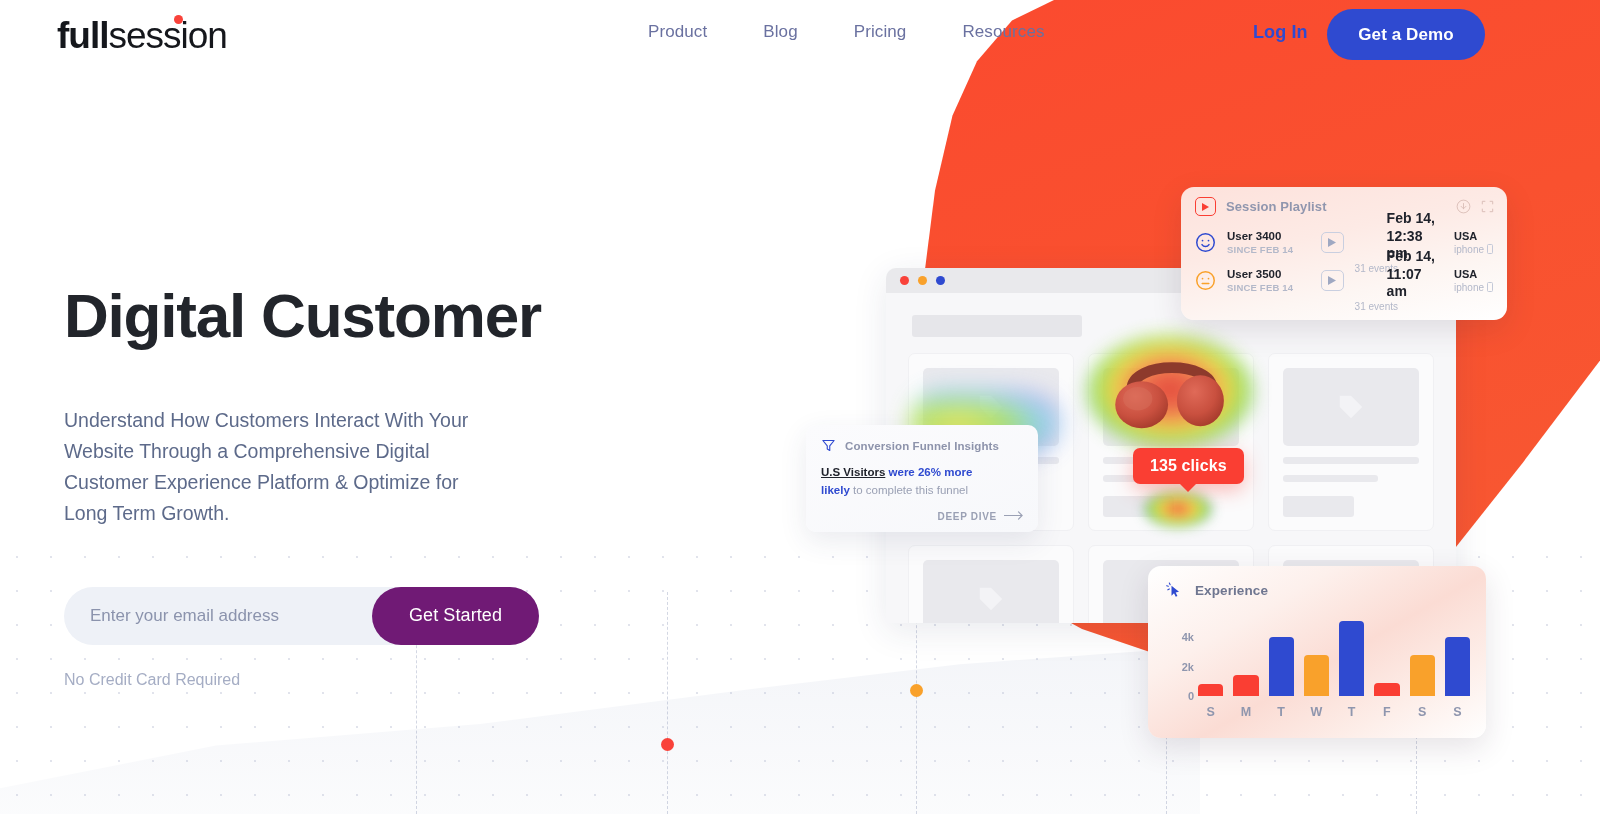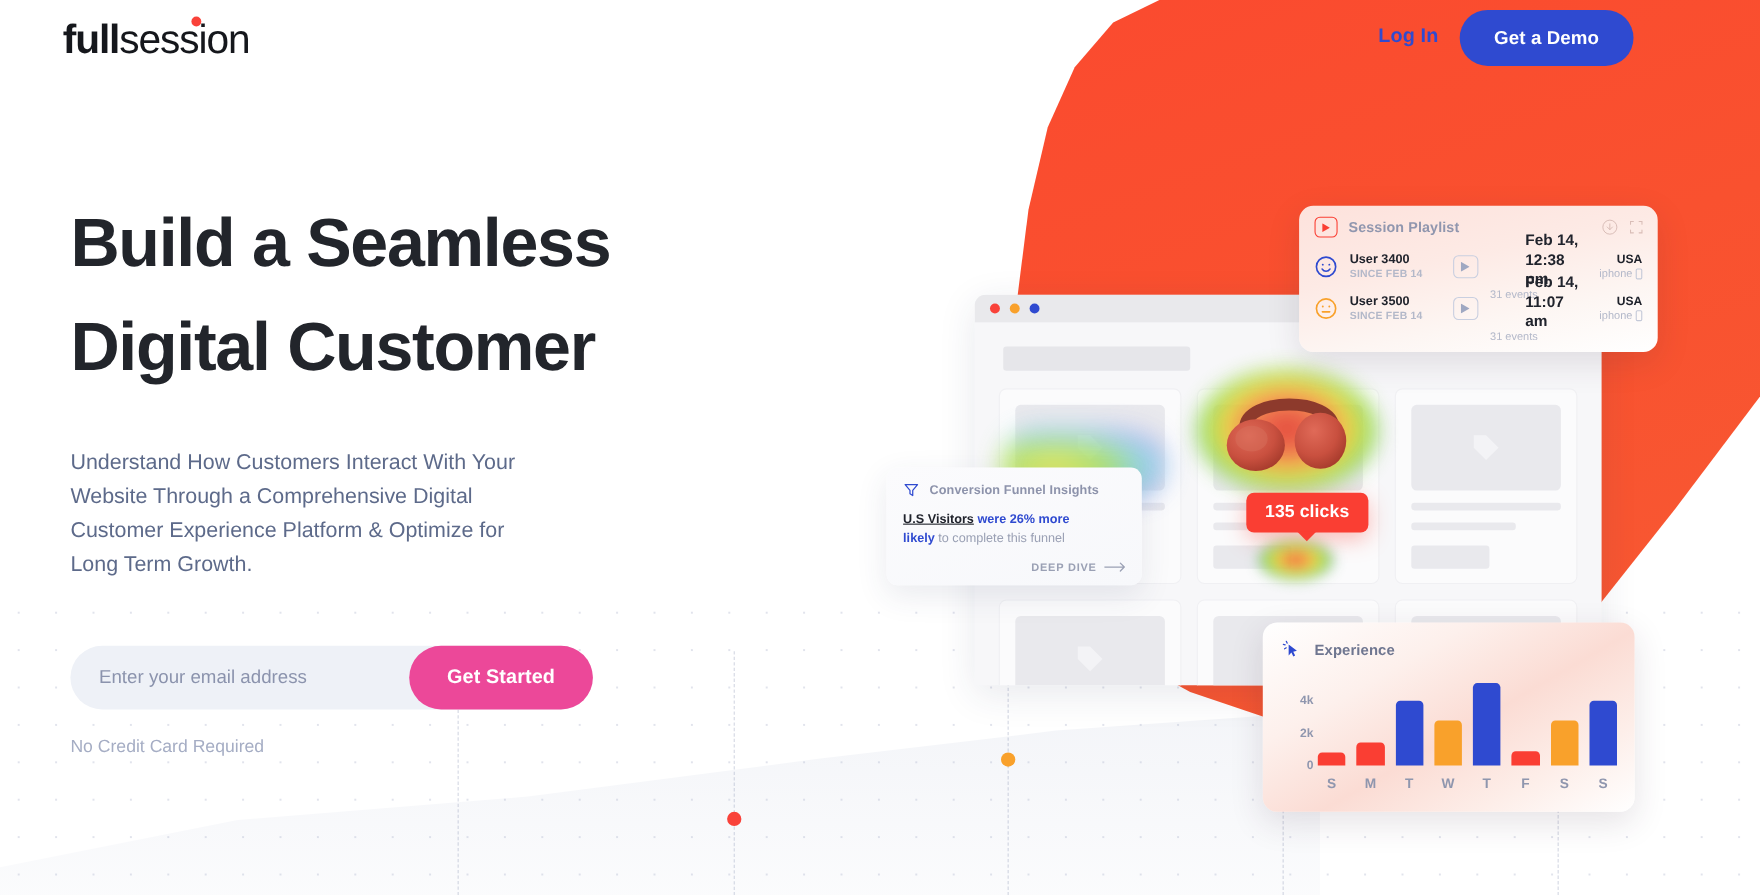--- a/index.html
+++ b/index.html
@@ -93,23 +93,23 @@
   }
   .email-input {
     position:absolute; left:26px; top:0; width:300px; height:58px;
     background:transparent; border:none; outline:none;
     font-family:"Liberation Sans", sans-serif;
     font-size:17px; color:#5d6a8a;
   }
   .email-input::placeholder { color:#8b93ad; }
   .start-btn {
     position:absolute; left:308px; top:0; width:167px; height:58px;
-    background:#ec4899; color:#fff; border:none; border-radius:29px;
+    background:#701a75; color:#fff; border:none; border-radius:29px;
     font-family:"Liberation Sans", sans-serif;
-    font-size:18px; font-weight:bold; cursor:pointer; letter-spacing:.1px;
+    font-size:18px; font-weight:normal; cursor:pointer; letter-spacing:.1px;
   }
   .nocc { margin-top:26px; font-size:16px; color:#a5adc4; }
 
   
   .dash-window {
     position:absolute; left:886px; top:268px; width:570px; height:355px;
     background:#f7f7f9; border-radius:10px 10px 0 0; overflow:hidden;
     box-shadow:0 8px 34px rgba(40,50,90,.10); z-index:22;
   }
   .dash-bar { height:25px; background:#e9e9ec; display:flex; align-items:center; padding-left:14px; gap:9px; }
@@ -191,21 +191,21 @@
   .pl-user { width:86px; }
   .pl-user .u { font-size:11.5px; font-weight:bold; color:#20232c; line-height:1.25; }
   .pl-user .since { font-size:9.5px; color:#b3b8c9; font-weight:bold; letter-spacing:.2px; }
   .pl-playbtn {
     width:23px; height:21px; border:1.4px solid #c9cfe0; border-radius:5px;
     display:flex; align-items:center; justify-content:center; flex:0 0 23px;
   }
   .pl-meta { width:92px; }
   .pl-meta .t { font-size:14px; font-weight:bold; color:#20232c; line-height:1.25;margin-left:32px; }
   .pl-meta .e { font-size:10px; color:#b3b8c9; }
-  .pl-geo { margin-left:auto; text-align:right; }
+  .pl-geo { margin-left:auto; }
   .pl-geo .c { font-size:11px; font-weight:bold; color:#20232c; line-height:1.3; }
   .pl-geo .d { font-size:10px; color:#b3b8c9; display:flex; align-items:center; justify-content:flex-end; gap:3px; }
   .phone-ico { width:6px; height:10px; border:1px solid #c4c9d8; border-radius:1.5px; }
 
   
   .funnel {
     position:absolute; left:806px; top:425px; width:232px; height:107px;
     background:linear-gradient(160deg, #fbfbfd 0%, #f7f8fb 100%);
     border-radius:10px; z-index:33; padding:13px 15px;
     box-shadow:0 9px 28px rgba(50,55,95,.10);
@@ -462,27 +462,33 @@
         <div class="xlab">S</div>
         <div class="xlab">S</div>
       </div>
   </div>
 </div>
 
 <div class="header">
   <div class="logo">
     <span class="full">full</span><span class="session">session</span><span class="dot-i"></span>
   </div>
+  <nav class="nav">
+    <a href="#">Product</a>
+    <a href="#">Blog</a>
+    <a href="#">Pricing</a>
+    <a href="#">Resources</a>
+  </nav>
   <a href="#" class="login">Log In</a>
   <button class="demo-btn">Get a Demo</button>
 </div>
 
 <div class="hero-left">
   <h1 class="headline">
-    <span>Build a Seamless</span><br>
+    <br>
     <span>Digital Customer</span><br>
   </h1>
   <p class="subhead">Understand How Customers Interact With Your Website Through a Comprehensive Digital Customer Experience Platform &amp; Optimize for Long Term Growth.</p>
   <div class="form-row">
     <div class="email-wrap"></div>
     <input class="email-input" type="text" placeholder="Enter your email address" style="">
     <button class="start-btn">Get Started</button>
   </div>
   <div class="nocc">No Credit Card Required</div>
 </div>

